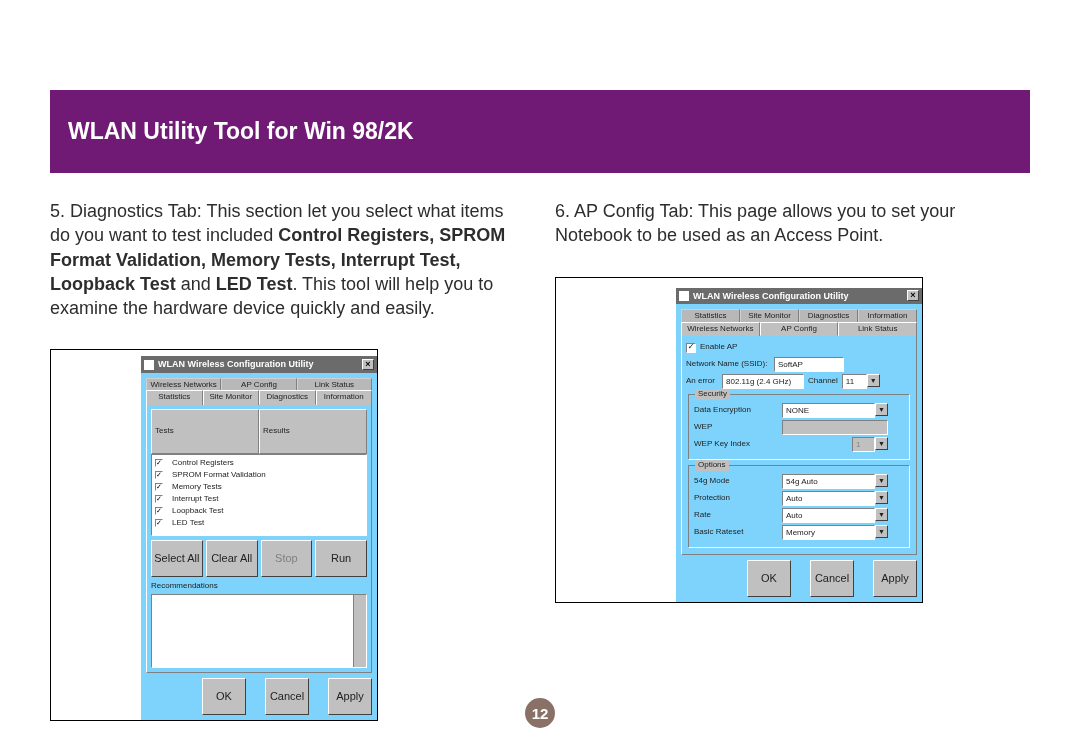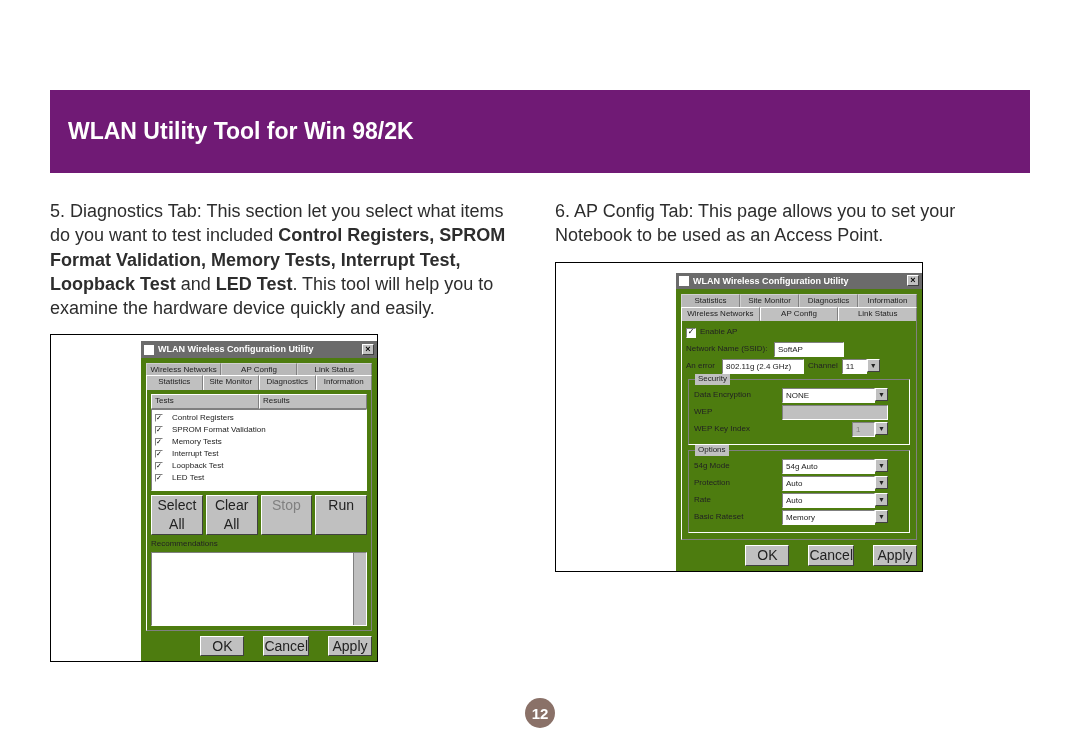--- a/index.html
+++ b/index.html
@@ -26,29 +26,29 @@
   .columns {
     display: flex;
     gap: 30px;
   }
   .col {
     flex: 1;
     font-size: 18px;
     line-height: 1.35;
     color: #2d2d2d;
   }
-  .bodytext { margin-bottom: 14px; }
+  .bodytext { margin-bottom: 29px; }
   .num { display: inline; }
   .bold { font-weight: bold; }
 
   
   .win {
     font-family: Tahoma, Arial, sans-serif;
     font-size: 9px;
-    background: #4d7c0f;
+    background: #7dd3fc;
     color: #222;
     display: inline-block;
   }
   .win-outer {
     border: 1px solid #000;
     display: inline-block;
   }
   .win1 { width: 236px; margin-left: 90px; margin-top: 6px; }
   .win2 { width: 246px; margin-left: 120px; margin-top: 10px; }
   .titlebar {
@@ -83,36 +83,36 @@
   .tab.active { background:#c0c0c0; border-bottom:1px solid #c0c0c0; z-index:2; }
   .tabpanel {
     border:1px solid #fff;
     border-right-color:#808080; border-bottom-color:#808080;
     padding:4px; margin-top:-1px;
   }
   .listhead { display:flex; background:#c0c0c0; }
   .listhead div {
     flex:1; border:1px solid #fff;
     border-right-color:#808080; border-bottom-color:#808080;
-    padding:1px 3px; font-size:8px;
+    padding:16px 3px; font-size:8px;
   }
   .listbox { height: 82px; background:#fff; border:1px solid #808080;
     border-right-color:#fff; border-bottom-color:#fff; padding:2px 3px; }
   .chk-row { display:flex; align-items:center; gap:9px; font-size:8px; line-height:12px; }
   .chk { width:8px; height:8px; border:1px solid #808080;
     border-right-color:#fff; border-bottom-color:#fff; background:#fff;
     display:inline-flex; align-items:center; justify-content:center; }
   .chk::after { content:"✓"; font-size:7px; line-height:6px; color:#000; }
 
   .btnrow { display:flex; gap:3px; margin-top:4px; }
   .btn {
     flex:1; border:1px solid #fff;
     border-right-color:#404040; border-bottom-color:#404040;
-    background:#c0c0c0; text-align:center; padding:0 0;
-    font-size:14px;
+    background:#c0c0c0; text-align:center; padding:10px 0;
+    font-size:11px;
   }
   .btn.disabled { color:#808080; }
   .bottom-btns { display:flex; gap:19px; justify-content:flex-end; margin-top:5px; }
   .bottom-btns .btn { flex:0 0 44px; }
 
   .group {
     border:1px solid #808080;
     border-right-color:#fff; border-bottom-color:#fff;
     margin:5px 2px 2px 2px; padding: 6px 21px 5px 5px;
     position:relative;

